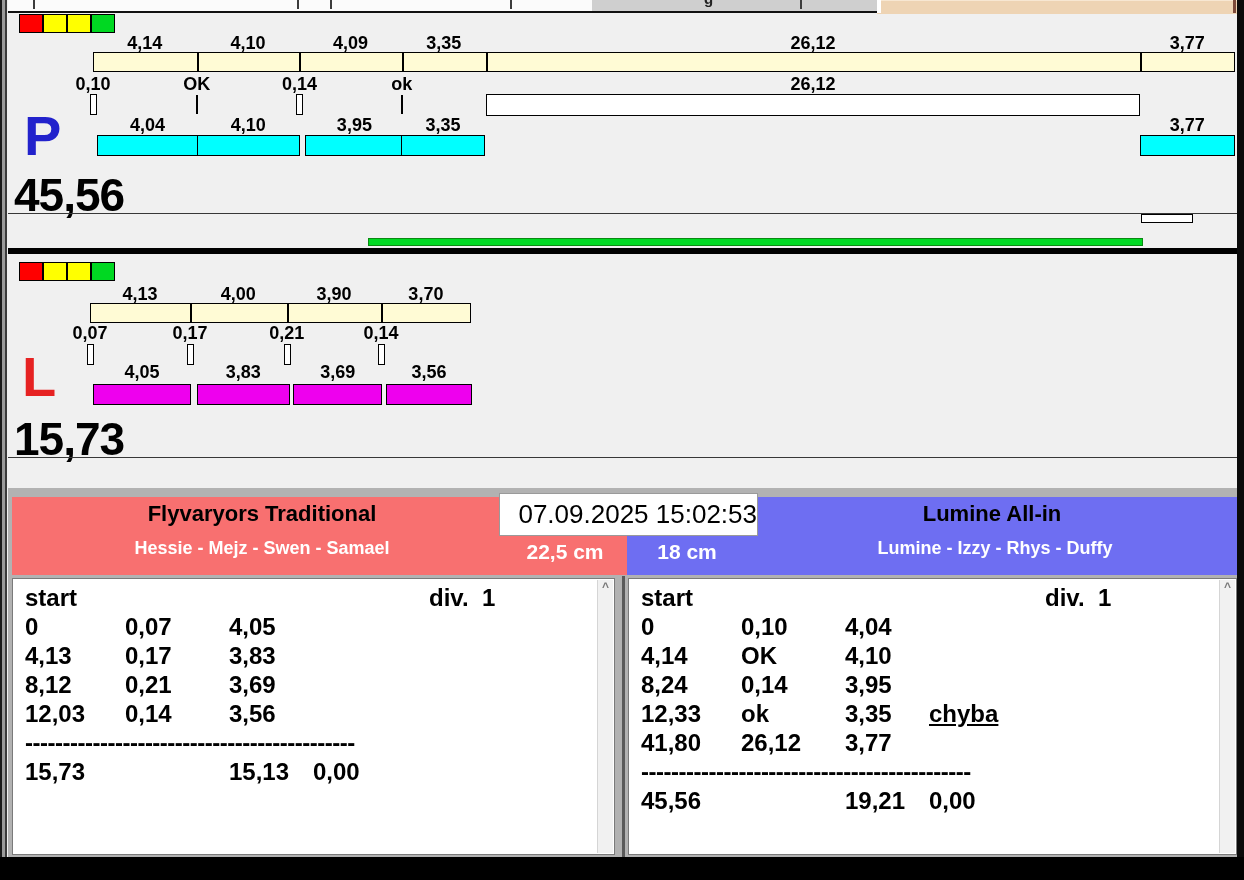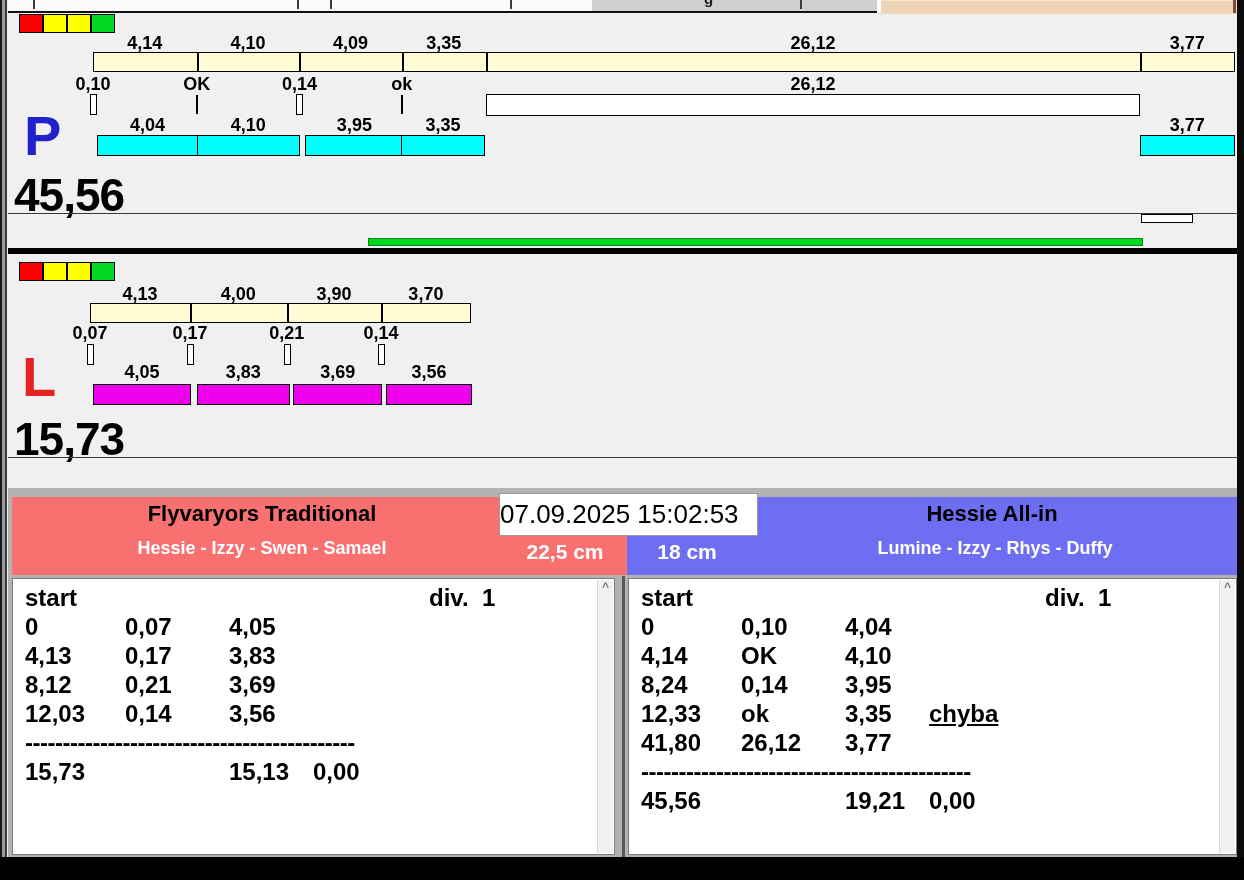--- a/index.html
+++ b/index.html
@@ -33,21 +33,21 @@
   .black-div{left:8px;top:248px;width:1229px;height:6px;background:#000;}
   
   .board-back{left:8px;top:488px;width:1229px;height:369px;background:#b2b2b2;}
   .hdr{position:absolute;top:497px;height:78px;}
   .hdr-left{left:12px;width:615px;}
   .hdr-right{left:627px;width:610px;}
   .team{position:absolute;top:501px;transform:translateX(-50%);font-size:22px;font-weight:bold;color:#000;white-space:nowrap;}
   .members{position:absolute;top:538px;transform:translateX(-50%);font-size:18px;font-weight:bold;color:#fff;white-space:nowrap;}
   .distance{position:absolute;top:540px;transform:translateX(-50%);font-size:21px;font-weight:bold;color:#fff;white-space:nowrap;}
   .stamp{left:499px;top:493px;width:259px;height:43px;background:#fff;border:1px solid #9a9a9a;box-sizing:border-box;
-         font-size:26px;line-height:41px;text-align:left;white-space:nowrap;z-index:5;}
+         font-size:26px;line-height:41px;text-align:right;white-space:nowrap;z-index:5;}
   .panel{position:absolute;top:578px;height:277px;background:#fff;border:1px solid #7a7a7a;box-sizing:border-box;overflow:hidden;}
   .panel-left{left:12px;width:603px;}
   .panel-right{left:628px;width:609px;}
   .panel-gapline{left:622px;top:576px;width:3px;height:281px;background:#5a5a5a;}
   .sbar{position:absolute;top:1px;right:1px;width:15px;height:273px;background:#f1f1f1;border-left:1px solid #d5d5d5;
         text-align:center;font-size:12px;font-weight:bold;color:#7a7a7a;line-height:14px;}
   .trow{position:absolute;left:0;width:100%;height:29px;font-size:24px;font-weight:bold;line-height:26px;white-space:pre;}
   .tcell{position:absolute;white-space:pre;}
   .dashcell{position:absolute;left:12px;letter-spacing:-0.5px;}
 </style>
@@ -146,22 +146,22 @@
       <div class="bar" style="left: 293.038px; top: 384px; width: 89.298px; height: 21px; background: rgb(238, 0, 238);"></div>
       <div class="lbl" style="left: 429.042px; top: 362px;">3,56</div>
       <div class="bar" style="left: 385.966px; top: 384px; width: 86.152px; height: 21px; background: rgb(238, 0, 238);"></div>
     </div>
   <div class="hline" style="top:457px"></div>
 
   <div class="abs board-back"></div>
   <div class="abs hdr hdr-left" id="hdr-left" style="background: rgb(248, 112, 112);"></div>
   <div class="abs hdr hdr-right" id="hdr-right" style="background: rgb(110, 110, 242);"></div>
   <div class="team" style="left:262px">Flyvaryors Traditional</div>
-  <div class="team" style="left:992px">Hessie All-in</div>
-  <div class="members" style="left:262px">Hessie - Izzy - Swen - Samael</div>
+  <div class="team" style="left:992px">Lumine All-in</div>
+  <div class="members" style="left:262px">Hessie - Mejz - Swen - Samael</div>
   <div class="members" style="left:995px">Lumine - Izzy - Rhys - Duffy</div>
   <div class="distance" style="left:565px">22,5 cm</div>
   <div class="distance" style="left:687px">18 cm</div>
   <div class="abs stamp">07.09.2025 15:02:53</div>
 
   <div class="panel panel-left" id="panel-left">
     <div class="sbar">
       <span>^</span>
     </div>
   <div class="trow" style="top: 6px;"><span class="tcell" style="left: 12px;">start</span><span class="tcell" style="left: 416px;">div.  1</span></div>

